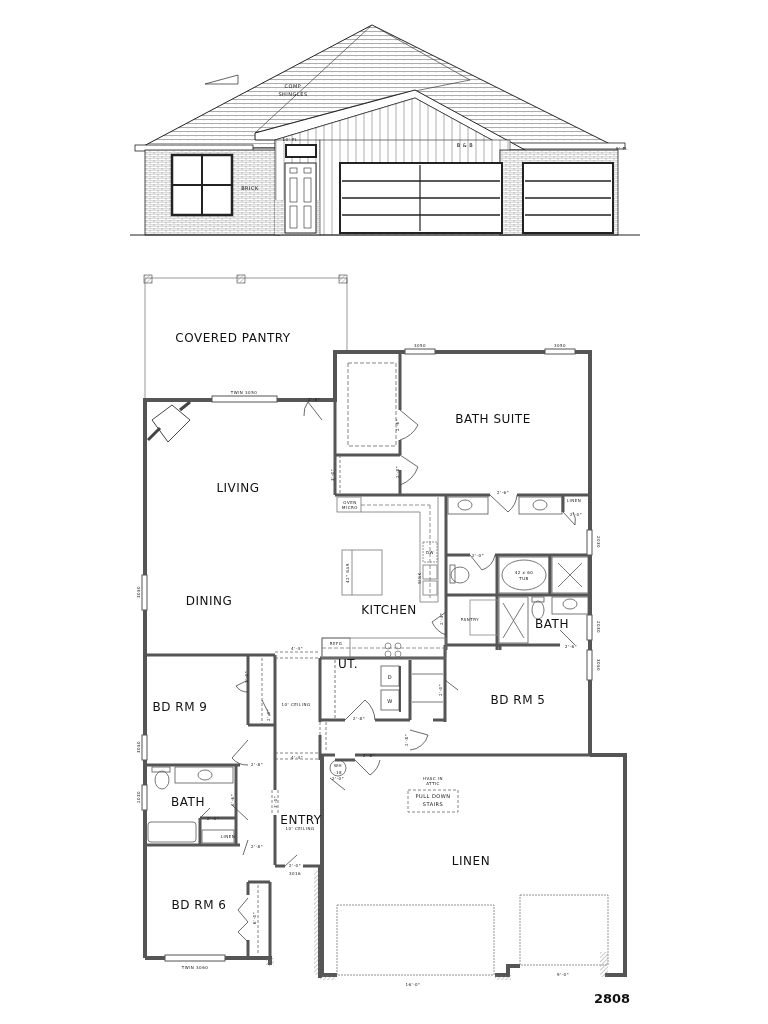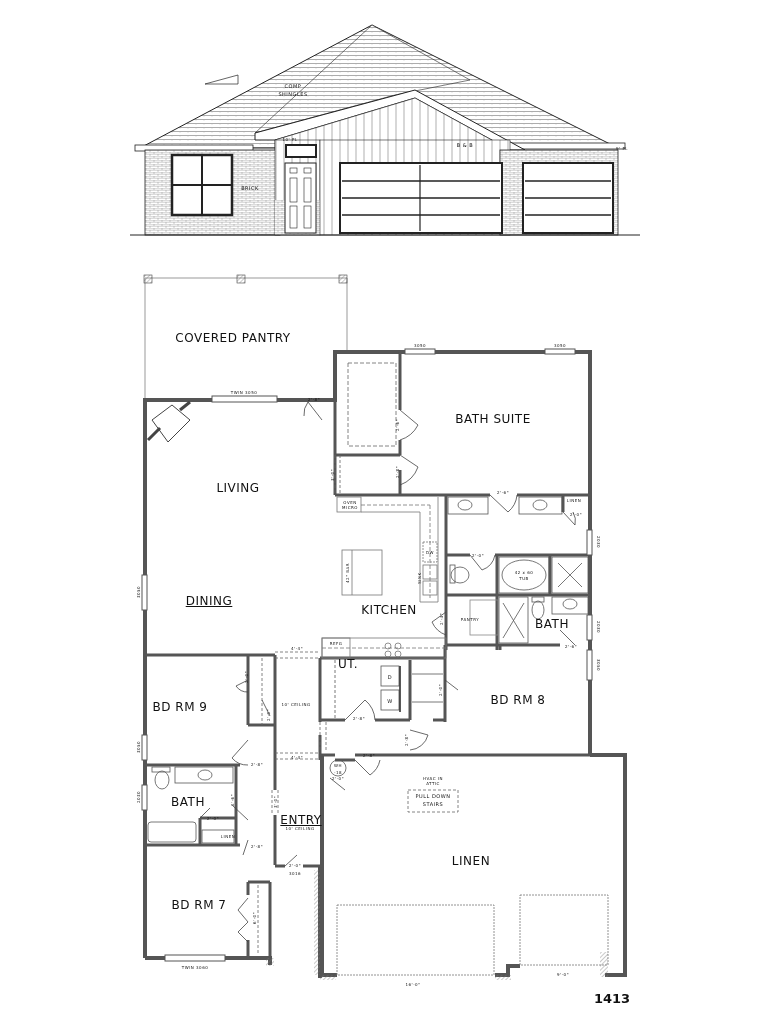--- a/index.html
+++ b/index.html
@@ -302,30 +302,30 @@
 <div class="lbl small" style="left:293px;top:86px;">COMP</div>
 <div class="lbl small" style="left:293px;top:94px;">SHINGLES</div>
 <div class="lbl small" style="left:250px;top:188px;">BRICK</div>
 <div class="lbl small" style="left:465px;top:145px;">B &amp; B</div>
 <div class="lbl tiny" style="left:290px;top:139px;">10' PL</div>
 <div class="lbl tiny" style="left:622px;top:148px;">9' PL</div>
 
 <div class="lbl room" style="left:233px;top:338px;">COVERED PANTRY</div>
 <div class="lbl room" style="left:493px;top:419px;">BATH SUITE</div>
 <div class="lbl room" style="left:238px;top:488px;">LIVING</div>
-<div class="lbl room" style="left:209px;top:601px;text-decoration:underline;">DINING</div>
+<div class="lbl room" style="left:209px;top:601px;">DINING</div>
 <div class="lbl room" style="left:389px;top:610px;">KITCHEN</div>
 <div class="lbl room" style="left:552px;top:624px;">BATH</div>
 <div class="lbl room" style="left:180px;top:707px;">BD RM 9</div>
-<div class="lbl room" style="left:518px;top:700px;">BD RM 8</div>
+<div class="lbl room" style="left:518px;top:700px;">BD RM 5</div>
 <div class="lbl room" style="left:348px;top:664px;">UT.</div>
 <div class="lbl room" style="left:188px;top:802px;">BATH</div>
-<div class="lbl room" style="left:301px;top:820px;text-decoration:underline;">ENTRY</div>
+<div class="lbl room" style="left:301px;top:820px;">ENTRY</div>
 <div class="lbl room" style="left:471px;top:861px;">LINEN</div>
-<div class="lbl room" style="left:199px;top:905px;">BD RM 7</div>
+<div class="lbl room" style="left:199px;top:905px;">BD RM 6</div>
 
 <div class="lbl tiny" style="left:470px;top:619px;">PANTRY</div>
 <div class="lbl tiny" style="left:574px;top:500px;">LINEN</div>
 <div class="lbl tiny" style="left:228px;top:836px;">LINEN</div>
 
 <div class="lbl tiny" style="left:350px;top:502px;">OVEN</div>
 <div class="lbl tiny" style="left:350px;top:507px;">MICRO</div>
 <div class="lbl tiny vert" style="left:347px;top:573px;">42" BAR</div>
 <div class="lbl tiny" style="left:430px;top:552px;">DW</div>
 <div class="lbl tiny vert" style="left:419px;top:578px;">SINK</div>
@@ -376,13 +376,13 @@
 <div class="lbl tiny" style="left:338px;top:778px;">2'-0"</div>
 <div class="lbl tiny vert" style="left:232px;top:800px;">2'-6"</div>
 <div class="lbl tiny" style="left:213px;top:818px;">2'-0"</div>
 <div class="lbl tiny" style="left:257px;top:846px;">2'-8"</div>
 <div class="lbl tiny vert" style="left:254px;top:918px;">6'-0"</div>
 <div class="lbl tiny vert" style="left:275px;top:802px;">3'-0"</div>
 <div class="lbl tiny" style="left:295px;top:865px;">2'-0"</div>
 <div class="lbl tiny" style="left:413px;top:984px;">16'-0"</div>
 <div class="lbl tiny" style="left:563px;top:974px;">9'-0"</div>
 
-<div class="lbl plan-no" style="left:612px;top:998px;">1413</div>
+<div class="lbl plan-no" style="left:612px;top:998px;">2808</div>
 
 </body></html>

